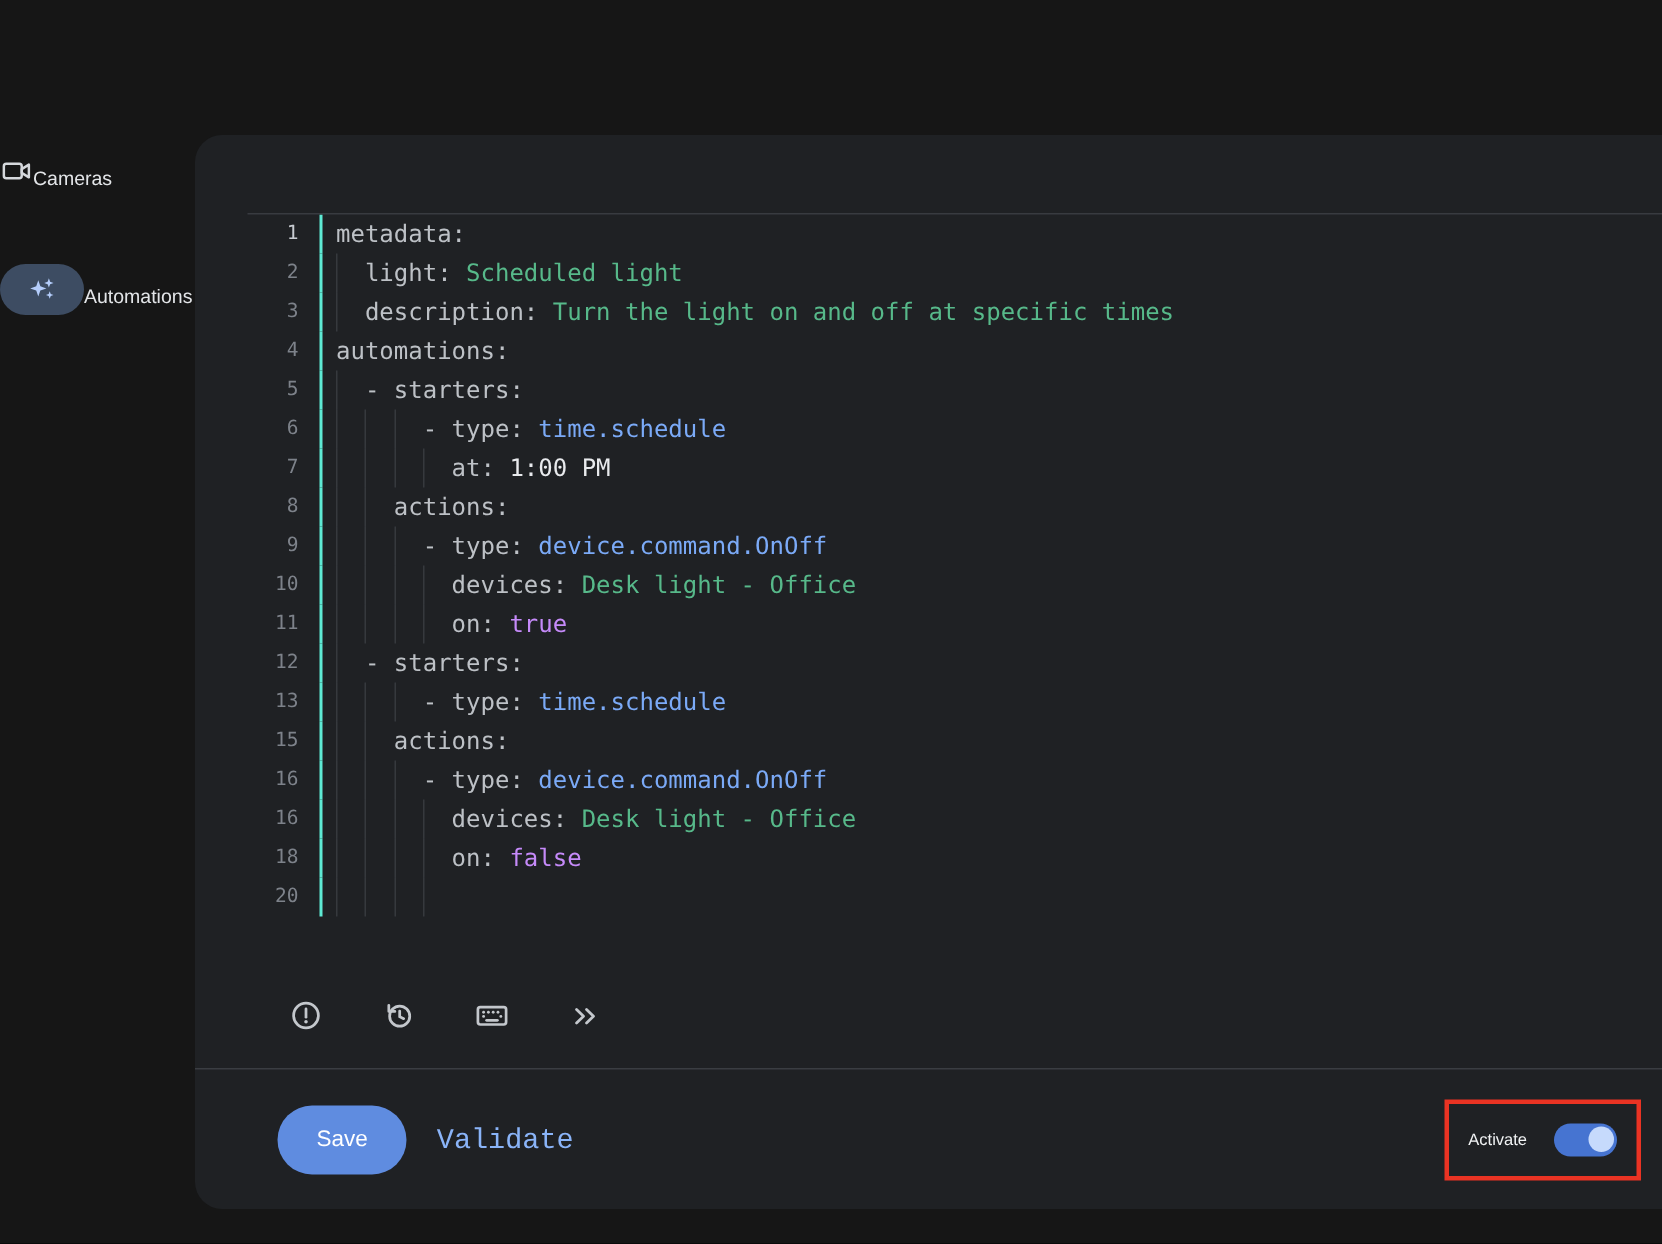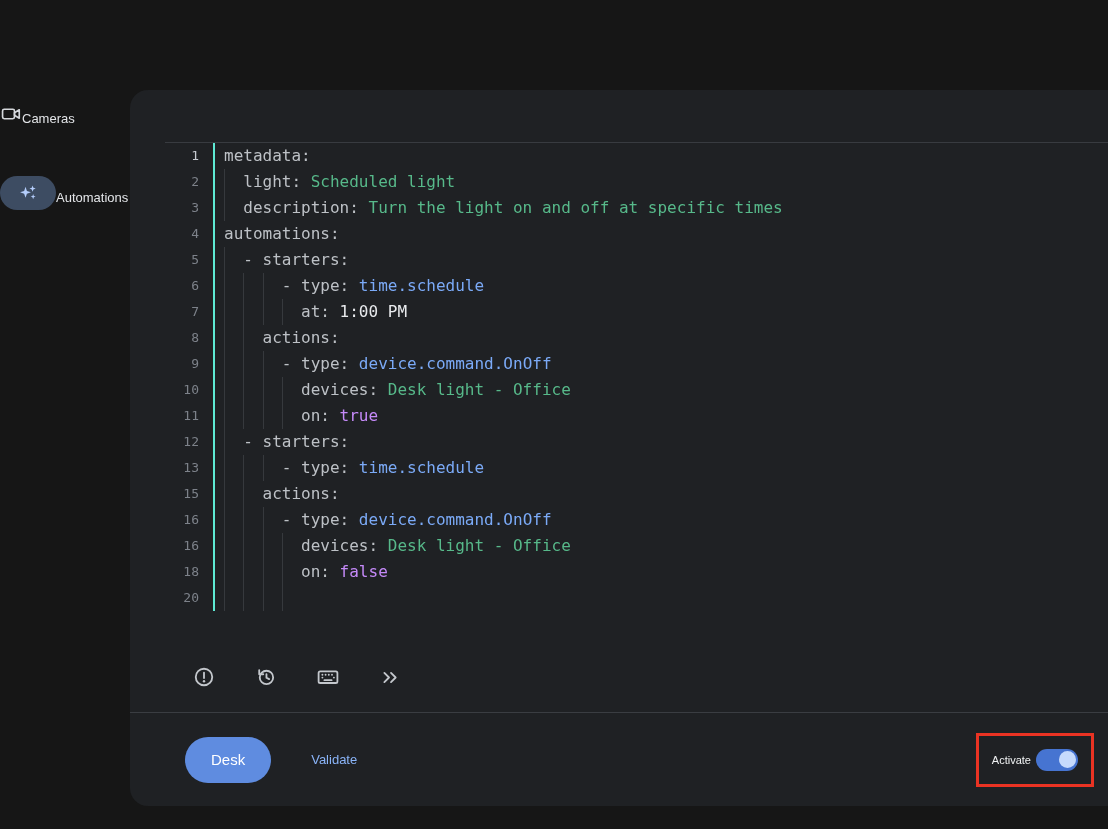--- a/index.html
+++ b/index.html
@@ -43,23 +43,23 @@
   .toolbar{ position:absolute; left:56px; top:558px; height:58px; display:flex; align-items:center; gap:26px; }
   .tbtn{ width:36px; height:36px; background:none; border:none; color:var(--c-icon-gray,#c3c7cc);
          display:flex; align-items:center; justify-content:center; cursor:pointer; border-radius:50%; }
 
   .divider{ position:absolute; left:0; right:0; top:622px; height:1px; background:var(--c-divider,#3a3d42); }
 
   
   .panel-footer{ position:absolute; left:0; right:0; top:623px; bottom:0; display:flex; align-items:center; padding:0 14px 0 55px; }
   .save-btn{ height:46px; padding:0 26px; border:none; border-radius:23px; background:var(--c-save-bg,#5f8ce0);
              color:#fff; font-family:inherit; font-size:15px; font-weight:500; cursor:pointer; }
-  .validate-btn{ margin-left:40px; background:none; border:none; color:var(--c-accent-blue,#8ab4f8);
-                 font-family:Liberation Sans, sans-serif; font-size:13px; font-weight:500; cursor:pointer; }
-  .annot{ margin-left:auto; display:flex; align-items:center; gap:5px; padding:13px 13px; border:3px solid #ea3323; }
+  .validate-btn{ margin-left:20px; background:none; border:none; color:var(--c-accent-blue,#8ab4f8);
+                 font-family:Liberation Mono, monospace; font-size:19px; font-weight:500; cursor:pointer; }
+  .annot{ margin-left:auto; display:flex; align-items:center; gap:18px; padding:13px 13px; border:3px solid #ea3323; }
   .activate-label{ font-size:11px; color:#f1f3f4; }
   .switch{ position:relative; width:42px; height:22px; border-radius:12px; background:#45494f; cursor:pointer; flex:none; }
   .switch.on{ background:var(--c-toggle-track,#4674d1); }
   .knob{ position:absolute; top:2.5px; left:2.5px; width:17px; height:17px; border-radius:50%; background:#9aa0a6; }
   .switch.on .knob{ left:auto; right:2.5px; background:var(--c-toggle-thumb,#c6dafc); }
 </style>
 </head>
 <body>
 
 <div class="stage">
@@ -209,21 +209,21 @@
             <path d="M5 6.8 L10.3 12 L5 17.2"></path>
             <path d="M12.6 6.8 L17.9 12 L12.6 17.2"></path>
           </svg>
         </span>
       </button>
     </div>
 
     <div class="divider"></div>
 
     <div class="panel-footer">
-      <button class="save-btn">Desk</button>
+      <button class="save-btn">Save</button>
       <button class="validate-btn">Validate</button>
 
       <div class="annot" id="annot-box" style="border-color: rgb(234, 51, 35);">
         <span class="activate-label">Activate</span>
         <span class="switch on" id="activate-switch">
           <span class="knob"></span>
         </span>
       </div>
     </div>
 

